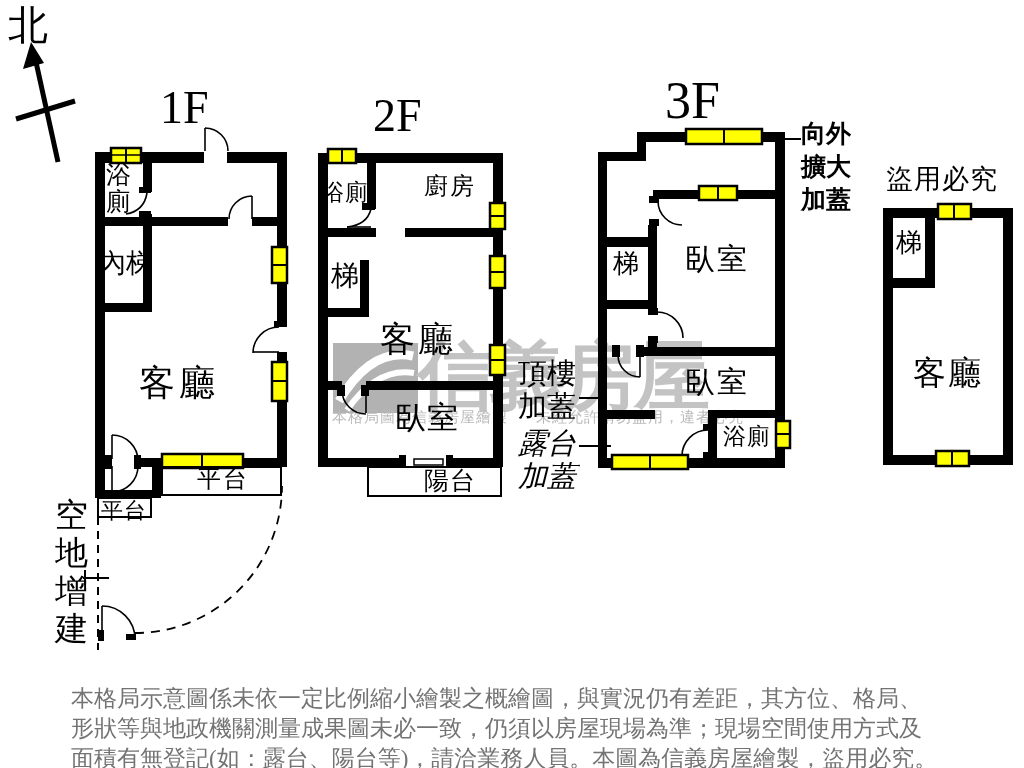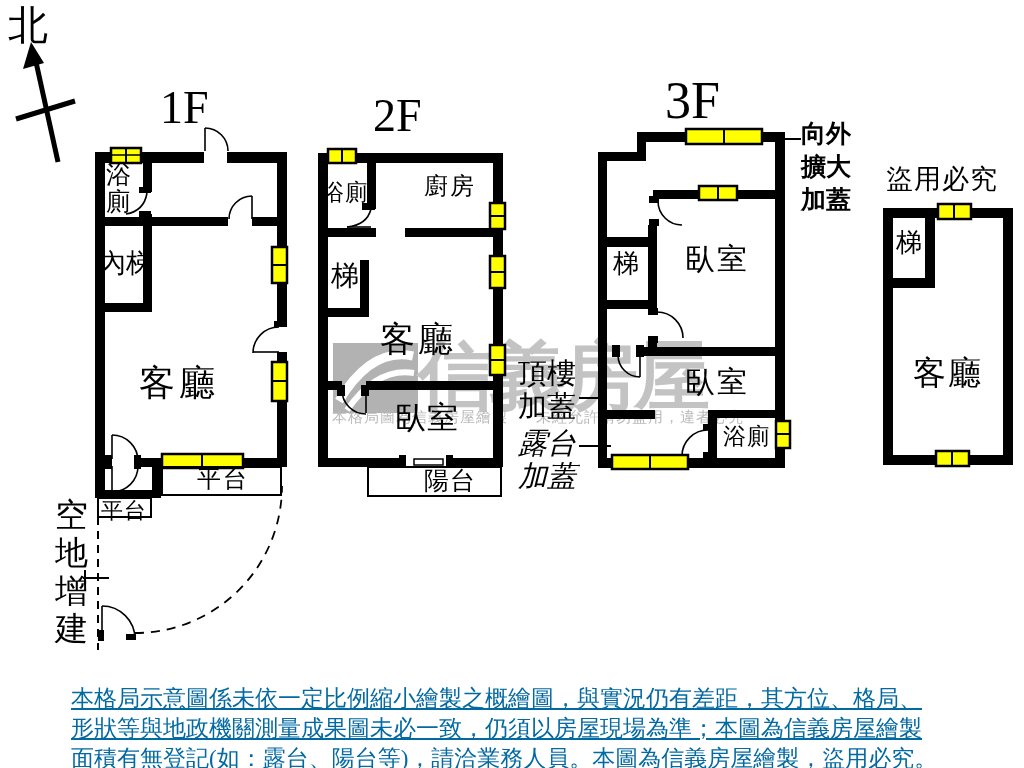--- a/index.html
+++ b/index.html
@@ -5,21 +5,21 @@
   html,body{margin:0;padding:0;}
   body{width:1024px;height:768px;position:relative;background:#ffffff;overflow:hidden;
        font-family:"Liberation Serif","DejaVu Serif",serif;}
   .lbl{position:absolute;color:#000;white-space:nowrap;line-height:1.05;z-index:3;}
   .vert{white-space:normal;word-break:break-all;}
   #wm-brand{position:absolute;left:418px;top:326px;font-size:76px;font-weight:bold;
             color:#c3c3c3;letter-spacing:-4px;z-index:1;white-space:nowrap;}
   .wm-small{position:absolute;top:408px;font-size:15px;color:#b9b9b9;letter-spacing:1px;z-index:1;white-space:nowrap;}
   #plan-svg{position:absolute;left:0;top:0;z-index:2;}
   #logo-svg{position:absolute;left:333px;top:343px;z-index:1;}
-  .disc{position:absolute;left:71px;font-size:23px;color:#0369a1;letter-spacing:0px;z-index:3;white-space:nowrap;text-decoration:underline;}
+  .disc{position:absolute;left:71px;font-size:23px;color:#737373;letter-spacing:0px;z-index:3;white-space:nowrap;}
   .title{font-weight:normal;font-family:Liberation Serif, serif;}
 </style>
 </head>
 <body>
 
 <svg id="logo-svg" width="85" height="70">
   <rect x="0" y="0" width="85" height="70" fill="#b2b2b2"></rect>
   <path d="M6,58 Q38,4 80,13" stroke="#ffffff" stroke-width="9" fill="none"></path>
   <path d="M14,67 Q44,24 81,30" stroke="#ffffff" stroke-width="6" fill="none"></path>
 </svg>
@@ -221,14 +221,14 @@
 <div class="lbl vert" style="left:518px;top:357px;width:62px;font-size:29px;line-height:33px;">頂樓加蓋</div>
 <span class="lbl" style="left:685px;top:366px;font-size:30px;letter-spacing:2px;">臥室</span>
 <div class="lbl vert" style="left:518px;top:427px;width:62px;font-size:29px;line-height:33px;font-style:italic;">露台加蓋</div>
 <span class="lbl" style="left:723px;top:425px;font-size:23px;letter-spacing:1px;">浴廁</span>
 
 <span class="lbl title" style="left:886px;top:165px;font-size:27px;letter-spacing:1px;">盜用必究</span>
 <span class="lbl" style="left:896px;top:229px;font-size:26px;">梯</span>
 <span class="lbl" style="left:913px;top:356px;font-size:33px;letter-spacing:2px;">客廳</span>
 
 <span class="disc" style="top:683px;">本格局示意圖係未依一定比例縮小繪製之概繪圖，與實況仍有差距，其方位、格局、</span>
-<span class="disc" style="top:713px;">形狀等與地政機關測量成果圖未必一致，仍須以房屋現場為準；本圖為信義房屋繪製</span>
+<span class="disc" style="top:713px;">形狀等與地政機關測量成果圖未必一致，仍須以房屋現場為準；現場空間使用方式及</span>
 <span class="disc" style="top:743px;">面積有無登記(如：露台、陽台等)，請洽業務人員。本圖為信義房屋繪製，盜用必究。</span>
 
 </body></html>

